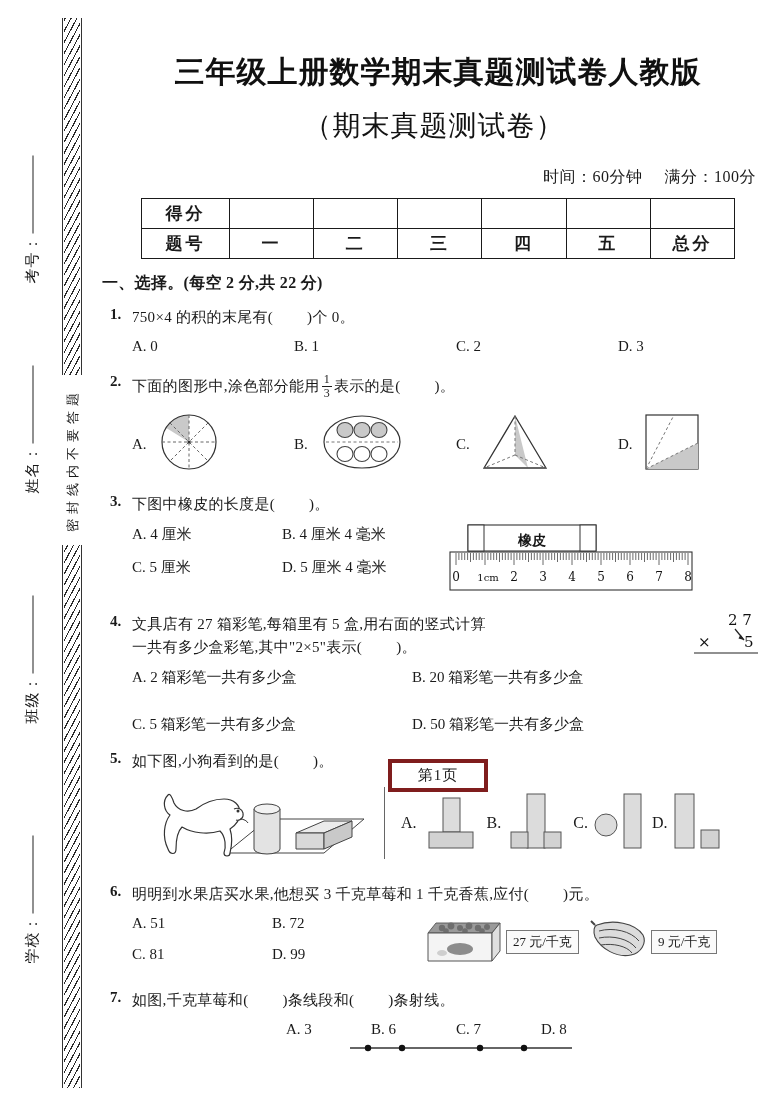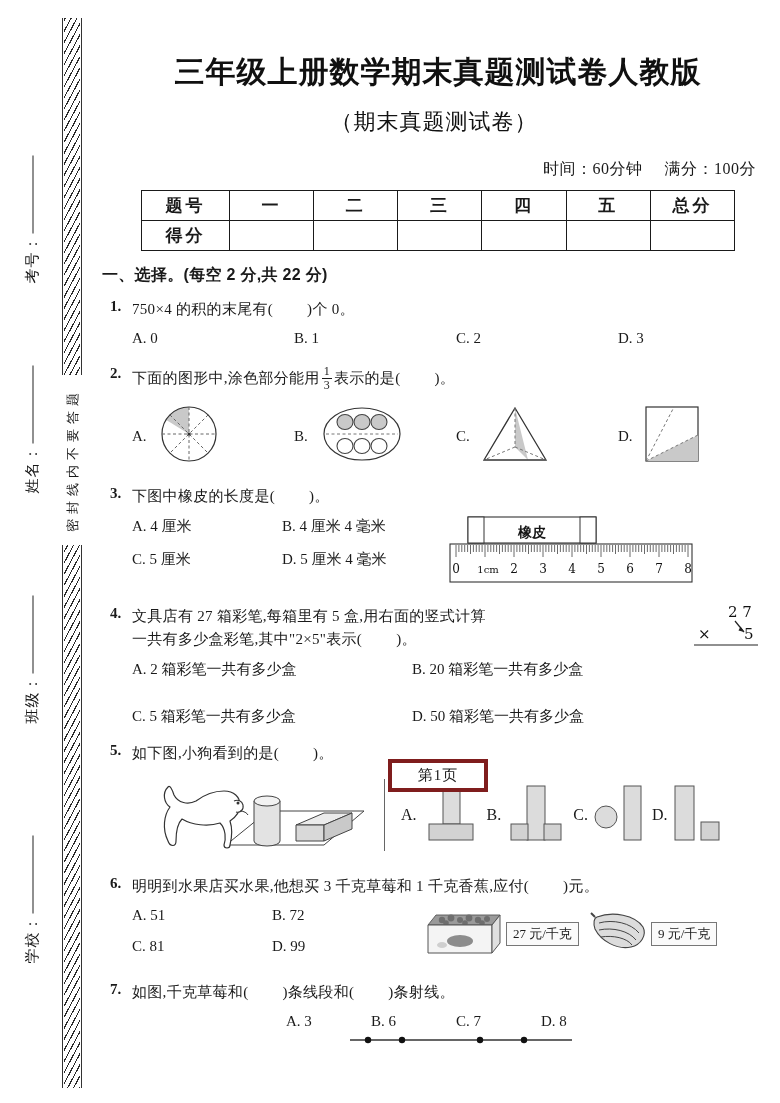--- a/index.html
+++ b/index.html
@@ -94,21 +94,21 @@
     text-align: center;
     font-size: 30px;
     font-weight: bold;
     font-family: "DejaVu Sans", "Liberation Sans", sans-serif;
     letter-spacing: 1px;
     color: #101010;
   }
   #doc-subtitle {
     margin: 14px 8px 0 0;
     text-align: center;
-    font-size: 22px;
+    font-size: 28px;
     letter-spacing: 1px;
     color: #121212;
   }
   #exam-meta {
     margin: 22px 24px 0 0;
     text-align: right;
     font-size: 16px;
     letter-spacing: .5px;
   }
   #exam-meta .gap { display: inline-block; width: 22px; }
@@ -130,21 +130,21 @@
     padding: 0;
   }
   #score-table td.blank { font-weight: normal; }
   #score-table col.c0 { width: 88px; }
 
   
   .section-head {
     margin: 14px 0 0 6px;
     font-size: 16px;
     font-weight: bold;
-    font-family: Liberation Sans, sans-serif;
+    font-family: Liberation Serif, serif;
     letter-spacing: .3px;
   }
 
   
   .q { position: relative; margin: 12px 0 0 0; padding-left: 36px; }
   .q-num {
     position: absolute;
     left: 14px; top: 0;
     font-weight: bold;
     font-size: 15px;
@@ -248,36 +248,36 @@
         <col class="c0">
         <col>
         <col>
         <col>
         <col>
         <col>
         <col>
       </colgroup>
     <tbody>
       <tr>
+        <td>得分</td>
+        <td class="blank"></td>
+        <td class="blank"></td>
+        <td class="blank"></td>
+        <td class="blank"></td>
+        <td class="blank"></td>
+        <td class="blank"></td>
+      </tr>
+      <tr>
         <td>题号</td>
         <td>一</td>
         <td>二</td>
         <td>三</td>
         <td>四</td>
         <td>五</td>
         <td>总分</td>
-      </tr>
-      <tr>
-        <td>得分</td>
-        <td class="blank"></td>
-        <td class="blank"></td>
-        <td class="blank"></td>
-        <td class="blank"></td>
-        <td class="blank"></td>
-        <td class="blank"></td>
       </tr>
     </tbody>
   </table>
 
   <div class="section-head">一、选择。(每空 2 分,共 22 分)</div>
 
   <div class="q">
     <span class="q-num">1.</span>
     <div class="q-text">
       <span>750×4 的积的末尾有(</span><span class="blankp"></span><span>)个 0。</span>

